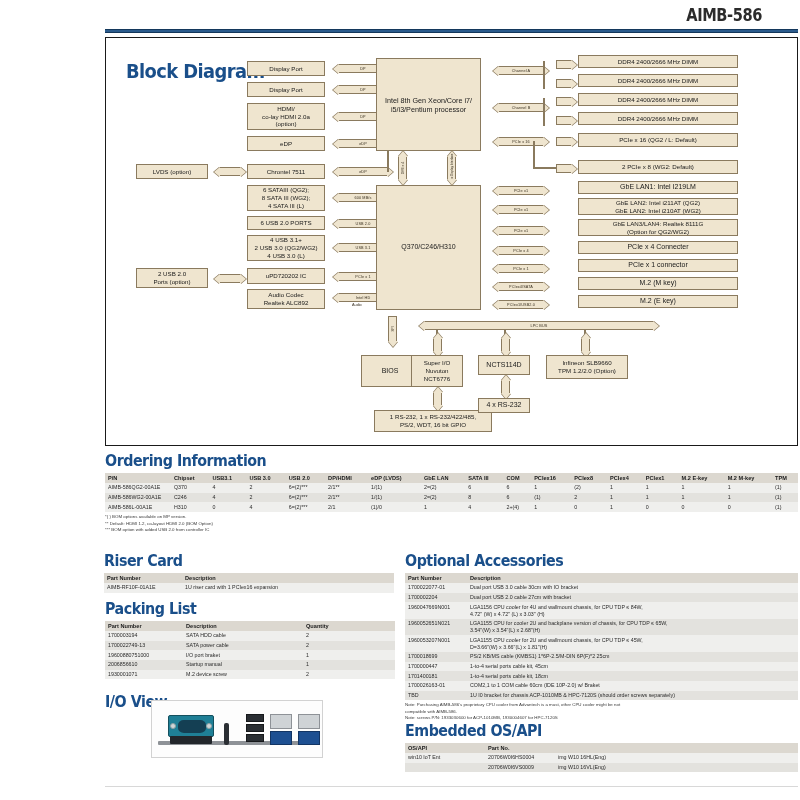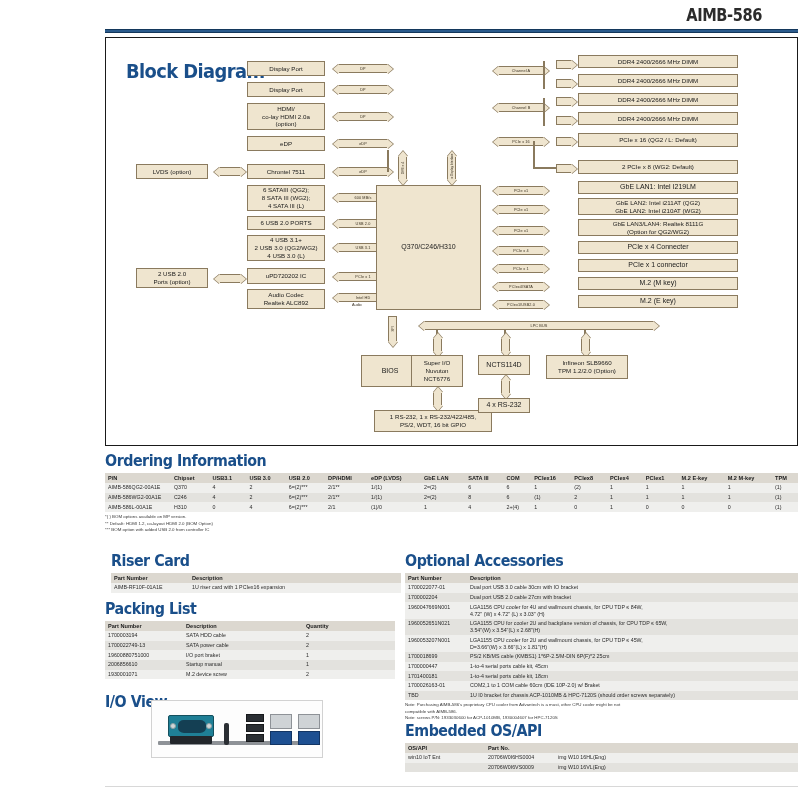--- a/index.html
+++ b/index.html
@@ -208,20 +208,22 @@
   <div class="arrow" style="left:113px; top:129px; width:22px;"></div>
 
   <div class="arrow" style="left:232px; top:155px; width:50px;">600 MB/s</div>
   <div class="arrow" style="left:232px; top:181px; width:50px;">USB 2.0</div>
   <div class="arrow" style="left:232px; top:205px; width:50px;">USB 3.1</div>
   <div class="arrow" style="left:232px; top:234px; width:50px;">PCIe x 1</div>
   <div class="arrow" style="left:232px; top:255px; width:50px;">Intel HD</div>
   <div class="arrow" style="left:113px; top:236px; width:22px;"></div>
   <div style="position:absolute; left:246px; top:265px; font-size:3.8px; color:#3a3122;">Audio</div>
 
+  <div class="bx cpu" style="left:270px; top:20px; width:105px; height:93px;">Intel 8th Gen Xeon/Core i7/
+i5/i3/Pentium processor</div>
   <div class="bx big" style="left:270px; top:147px; width:105px; height:125px;">Q370/C246/H310</div>
 
   <div class="varrow" style="left:292px; top:118px; height:24px;">
     <span class="vlabel">DMI x 4</span>
   </div>
   <div class="varrow" style="left:341px; top:118px; height:24px;">
     <span class="vlabel" style="font-size:3px;">Flex Display Interface</span>
   </div>
 
   <div class="arrow" style="left:392px; top:28px; width:46px;">Channel A</div>
@@ -378,21 +380,21 @@
         </tr>
       </tbody>
   </table>
   <div class="notes" id="ord-notes">
       <div>*( ) BOM options available on MP version.</div>
       <div>** Default: HDMI 1.2, co-layout HDMI 2.0 (BOM Option)</div>
       <div>*** BOM option with added USB 2.0 from controller IC</div>
     </div>
 </div>
 
-<div class="sec" style="left:111px; top:552px; width:290px;">
+<div class="sec" style="left:104px; top:552px; width:290px;">
   <h2>Riser Card</h2>
   <table class="dt">
     <thead>
         <tr id="riser-head">
           <th style="width: 78px;">Part Number</th>
           <th>Description</th>
         </tr>
       </thead>
     <tbody id="riser-body">
         <tr>

